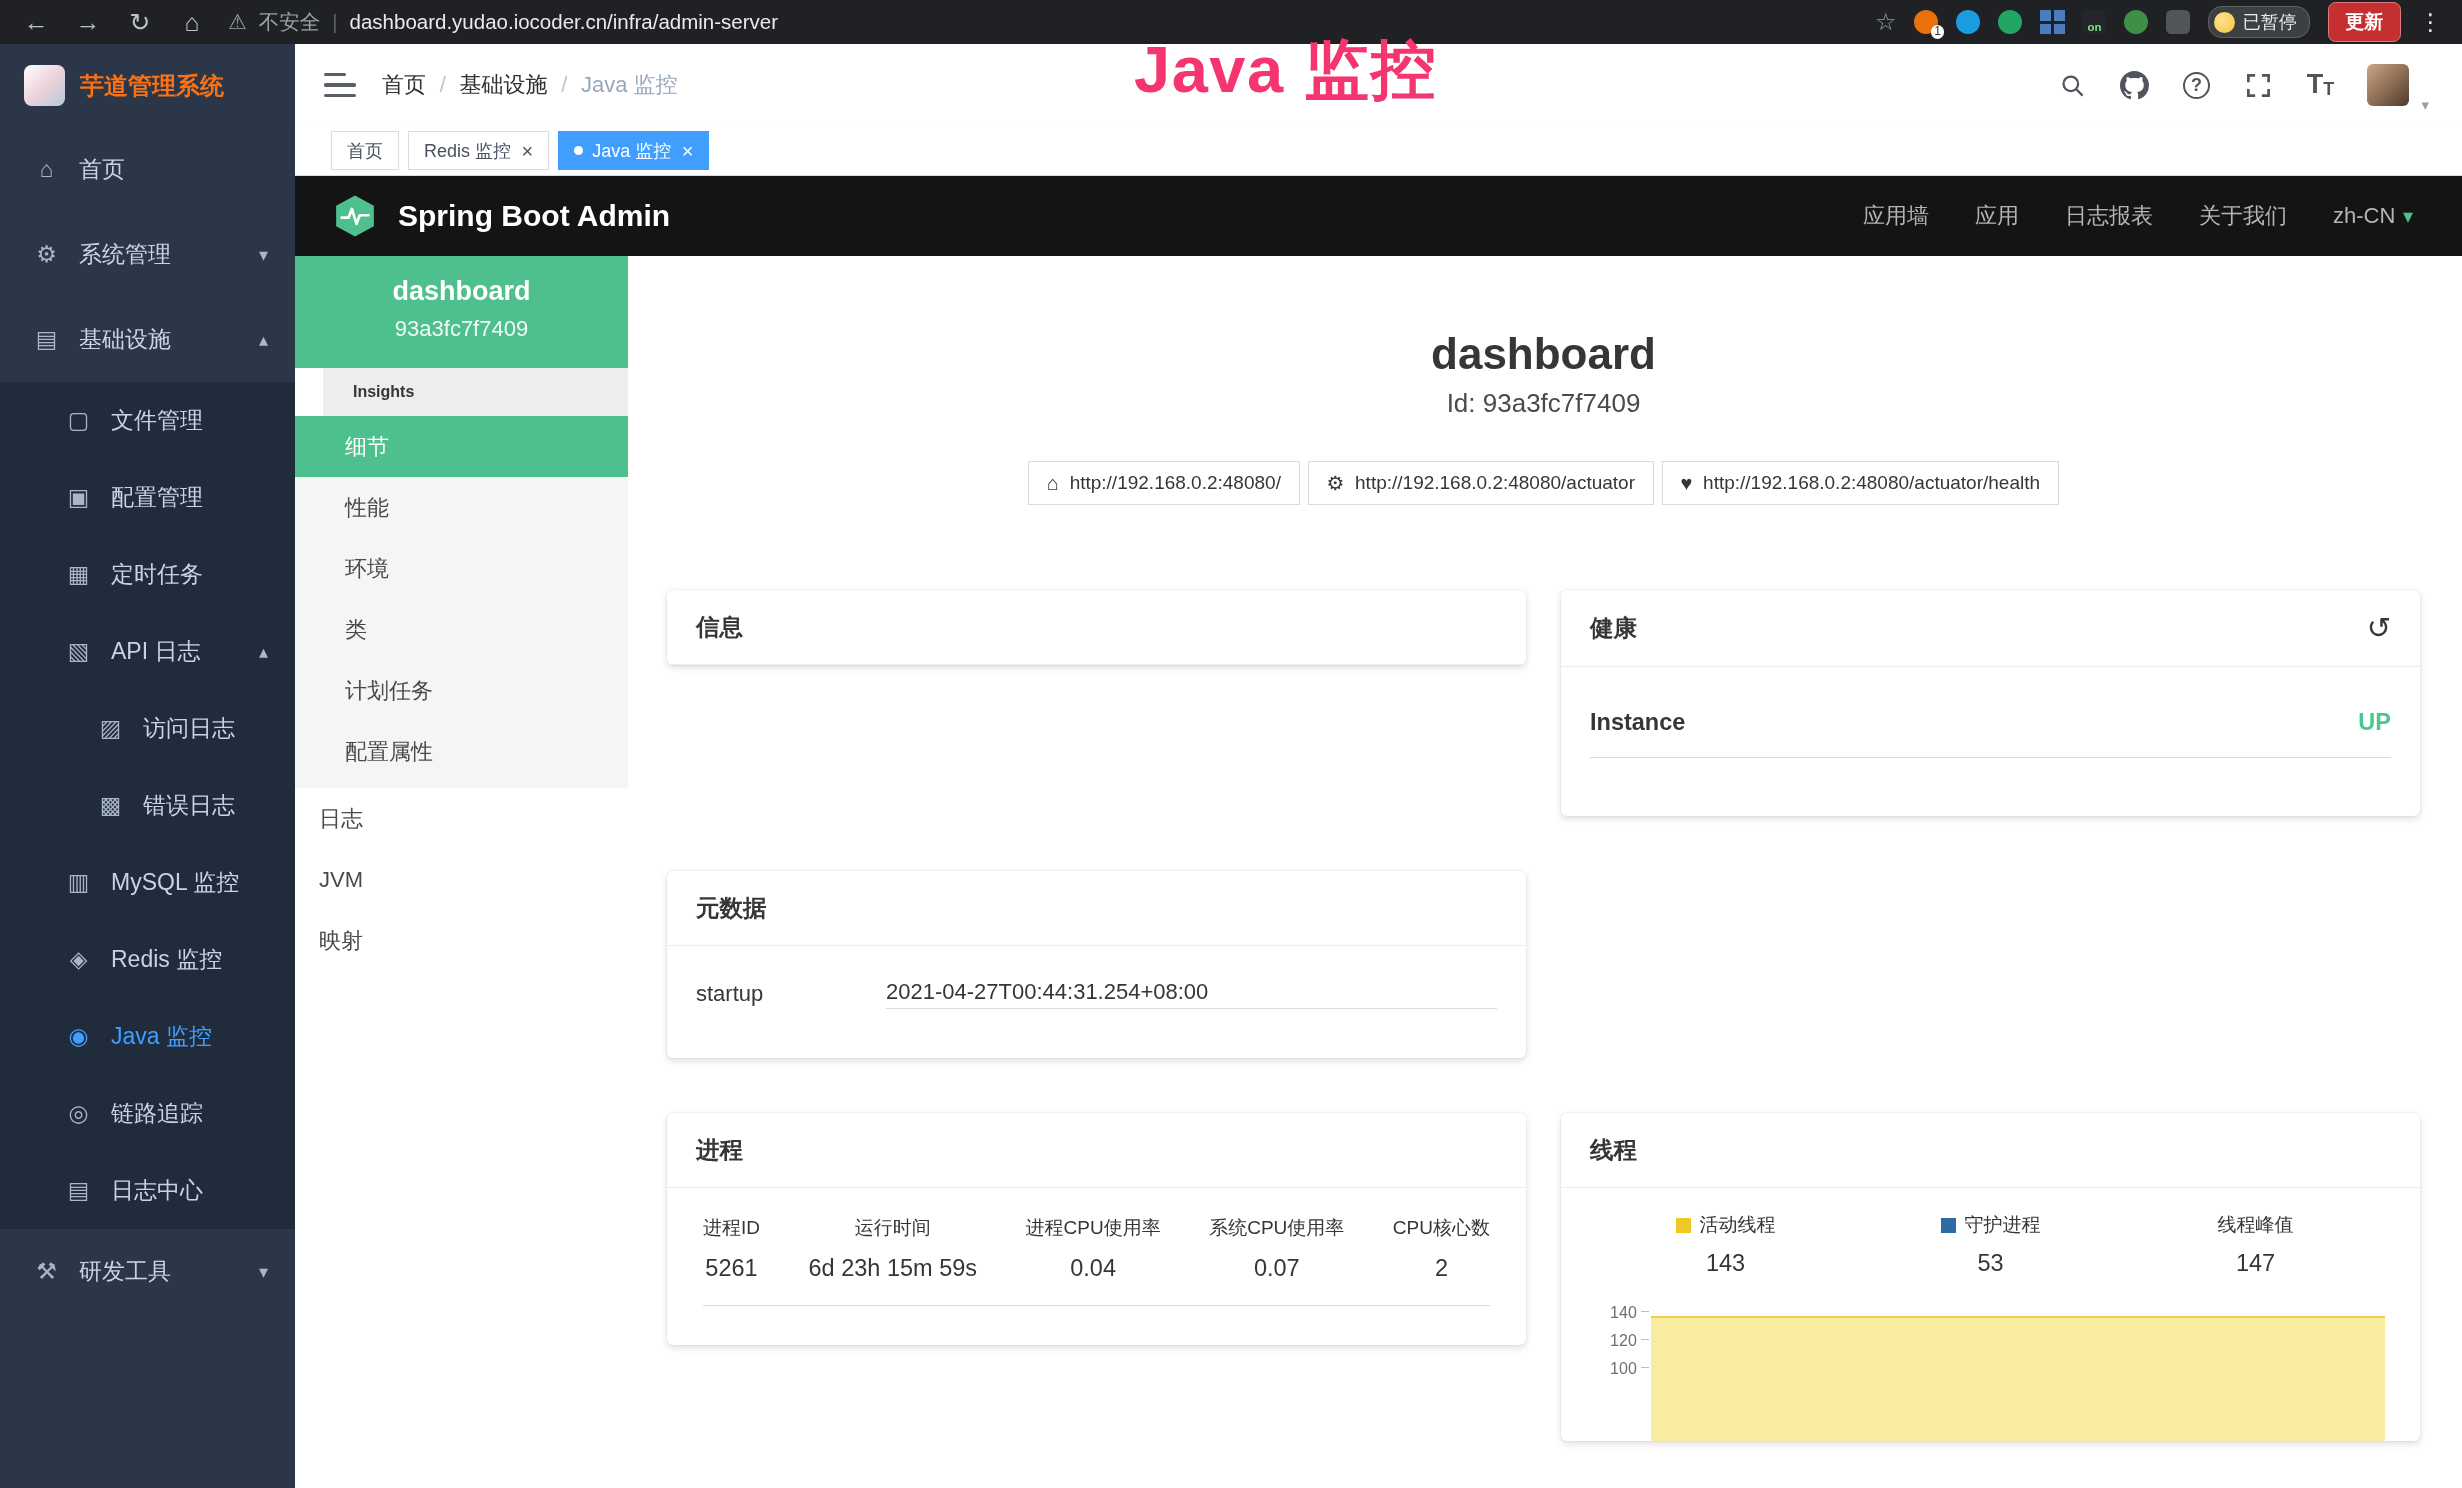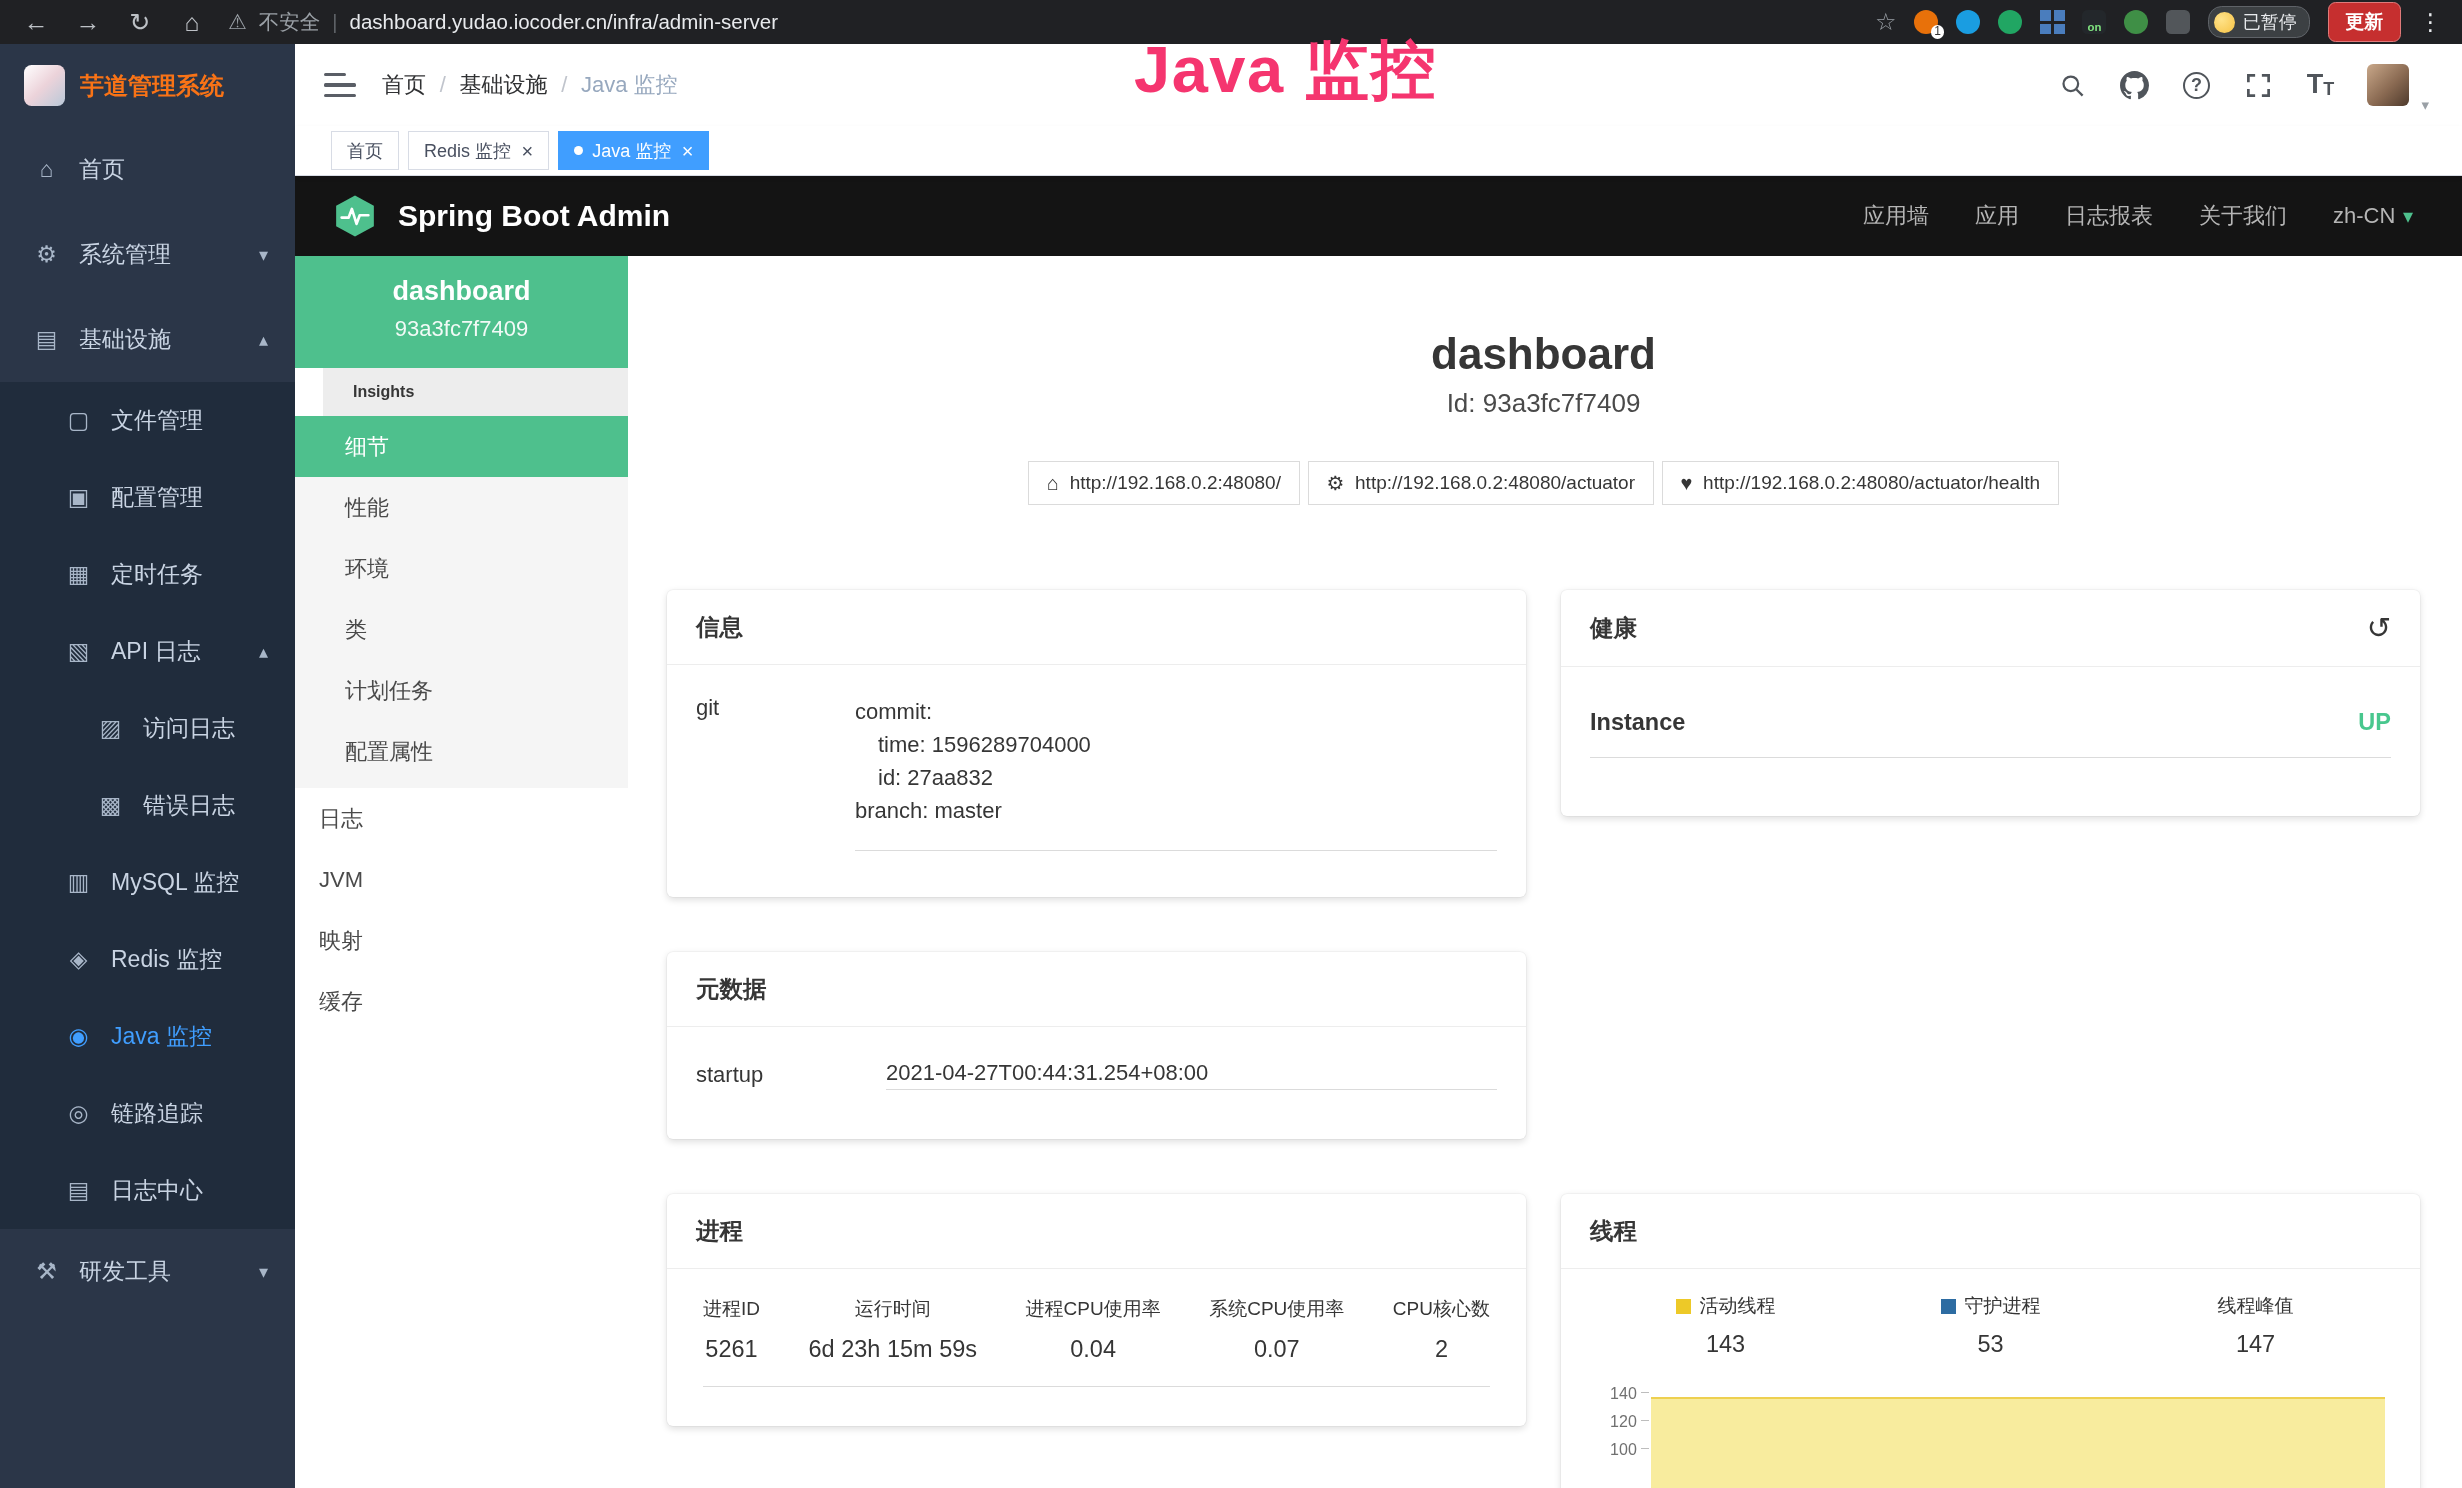--- a/index.html
+++ b/index.html
@@ -379,21 +379,20 @@
           <div class="sba-item active">细节</div>
           <div class="sba-item">性能</div>
           <div class="sba-item">环境</div>
           <div class="sba-item">类</div>
           <div class="sba-item">计划任务</div>
           <div class="sba-item">配置属性</div>
         </div>
         <div class="sba-item root">日志</div>
         <div class="sba-item root">JVM</div>
         <div class="sba-item root">映射</div>
-        <div class="sba-item root">缓存</div>
       </div>
 
       <div id="sba-main">
         <div class="main-title">dashboard</div>
         <div class="main-sub">Id: 93a3fc7f7409</div>
 
         <div class="links-row">
           <div class="link-box">
             <span class="li">⌂</span>
             <span>http://192.168.0.2:48080/</span>
@@ -406,29 +405,20 @@
             <span class="li">♥</span>
             <span>http://192.168.0.2:48080/actuator/health</span>
           </div>
         </div>
 
         <div class="cards">
 
           <div class="card">
             <div class="card-header">
               <span>信息</span>
-            </div>
-            <div class="info-body">
-              <div class="info-key">git</div>
-              <div class="info-val">
-                <div>commit:</div>
-                <div class="indent">time: 1596289704000</div>
-                <div class="indent">id: 27aa832</div>
-                <div>branch: master</div>
-              </div>
             </div>
           </div>
 
           <div class="card">
             <div class="card-header">
               <span>健康</span>
               <span class="hist-icon">↺</span>
             </div>
             <div class="health-body">
               <div class="health-row">

